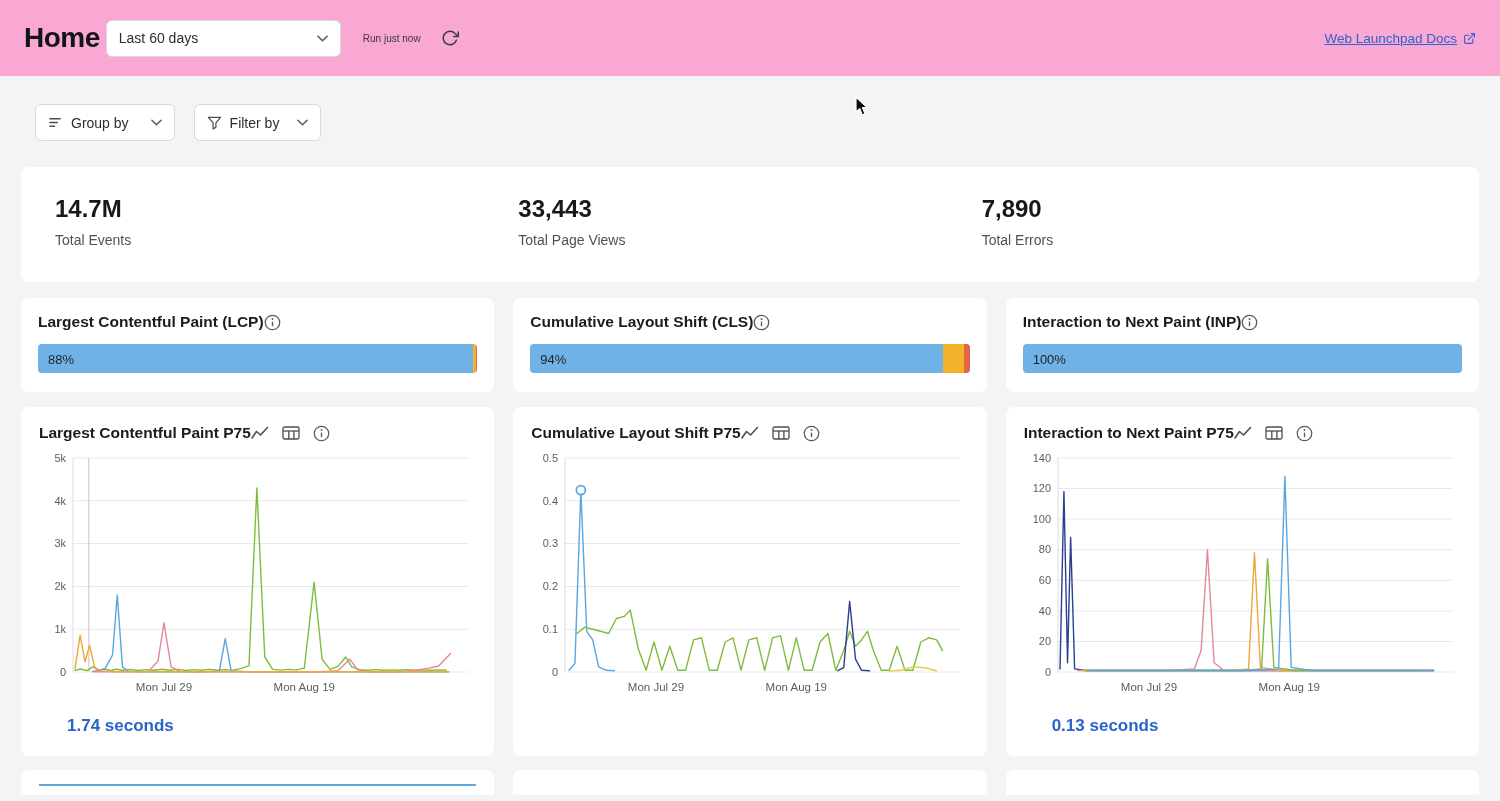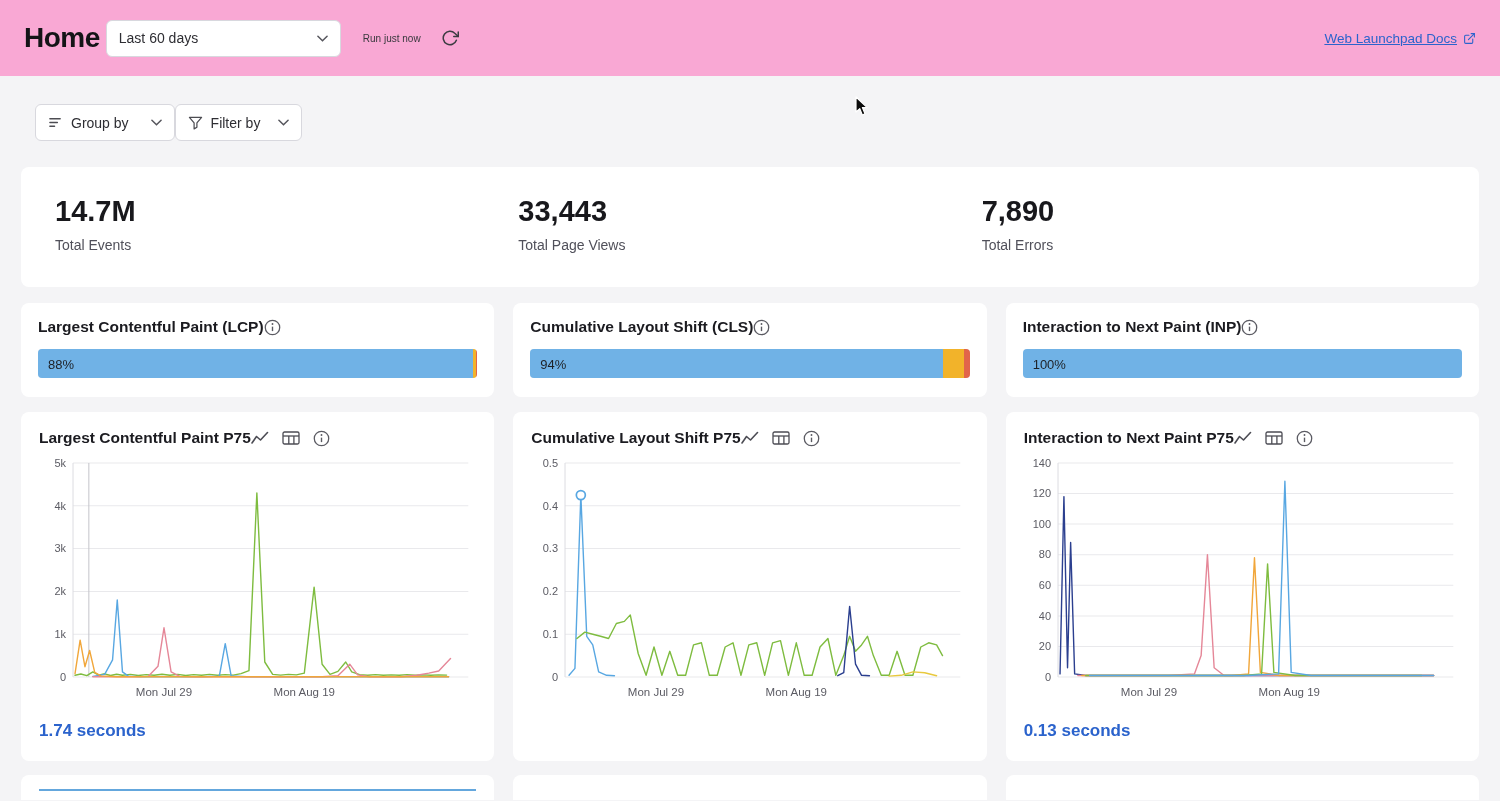--- a/index.html
+++ b/index.html
@@ -26,25 +26,25 @@
     background:var(--badge-blue,#4a79dd); color:#fff; font-size:11px; font-weight:700;
     padding:2px 7px; border-radius:4px; line-height:1.3;
   }
   .run-status { margin-left:22px; font-size:10px; color:#38383d; }
   .refresh-btn { margin-left:20px; background:none; border:none; cursor:pointer; display:flex; align-items:center; }
   .docs-link {
     margin-left:auto; display:inline-flex; align-items:center; gap:6px;
     color:var(--link-blue,#2b63cc); font-size:13.5px; text-decoration:underline; cursor:pointer;
   }
   
-  .filter-row { padding:28px 35px 0; display:flex; }
+  .filter-row { padding:28px 35px 0; display:flex; gap:19px; }
   
   .stats-card { margin:26px 21px 0; background:#fff; border-radius:8px; display:flex; padding:28px 34px 34px; }
   .stat { flex:1; }
-  .stat-value { font-size:29px; font-weight:700; color:#18181c; }
+  .stat-value { font-size:24px; font-weight:700; color:#18181c; }
   .stat-label { margin-top:9px; font-size:14px; color:#50505a; }
   
   .vitals-row { margin:16px 21px 0; display:flex; gap:19px; }
   .card { background:#fff; border-radius:8px; flex:1; min-width:0; }
   .vital-card { padding:15px 17px 19px; }
   .card-head { display:flex; align-items:center; }
   .card-title { font-size:15.5px; font-weight:700; color:#1b1b20; }
   .score-bar {
     position:relative; margin-top:13px; height:29px; border-radius:4px;
     overflow:hidden; display:flex; background:#e9e9ee; cursor:pointer;
@@ -54,21 +54,21 @@
     position:absolute; left:10px; top:50%; transform:translateY(-50%);
     font-size:13px; font-weight:500; color:#1e2126;
   }
   
   .charts-row { margin:15px 21px 0; display:flex; gap:19px; }
   .chart-card { padding:17px 18px 20px; }
   .head-icons { display:flex; align-items:center; gap:13px; color:#4c4c54; }
   .head-icons .icon-btn { background:none; border:none; cursor:pointer; display:flex; color:#4c4c54; padding:0; }
   .chart-svg { display:block; width:100%; height:248px; margin-top:8px; }
   svg text { font-family:"Liberation Sans", sans-serif; }
-  .chart-value { margin-top:18px; font-size:17px; font-weight:700; }
+  .chart-value { margin-top:18px; font-size:17px; font-weight:700;margin-left:28px; }
   
   .partial-row { margin:14px 21px 0; display:flex; gap:19px; }
   .partial-card { height:25px; border-radius:8px 8px 0 0; background:#fff; flex:1; position:relative; }
   .partial-line { position:absolute; left:18px; right:18px; top:14px; height:2px; background:#64a7dd; }
   
   .cursor { position:absolute; left:855px; top:96px; pointer-events:none; }
 </style>
 </head>
 <body>
 

